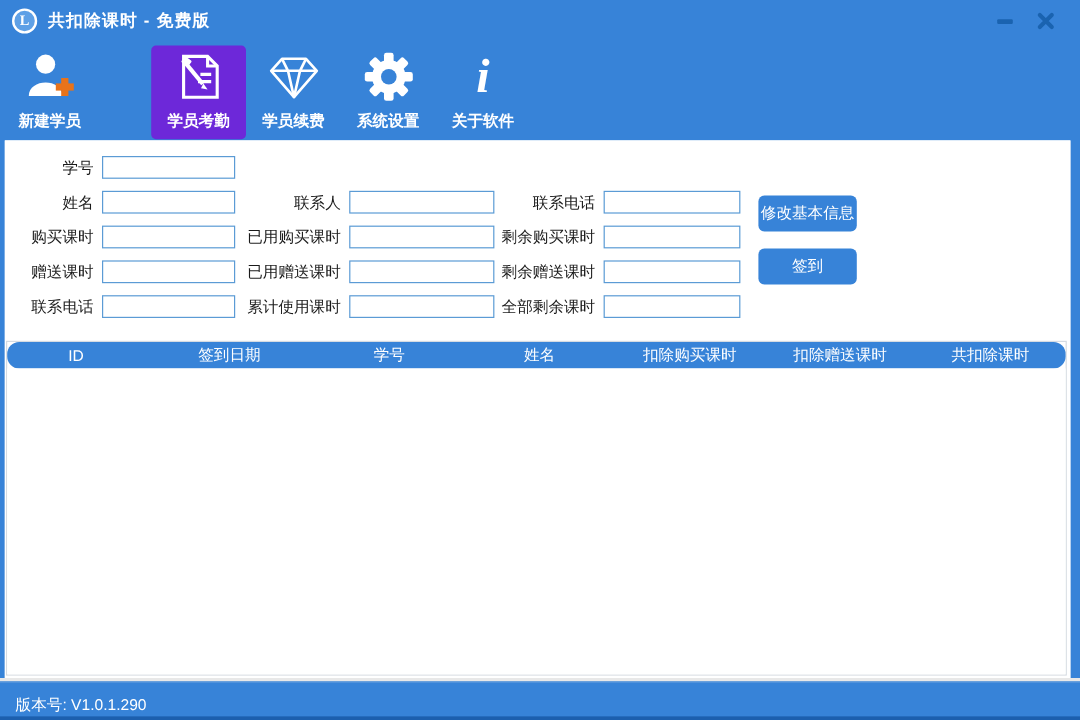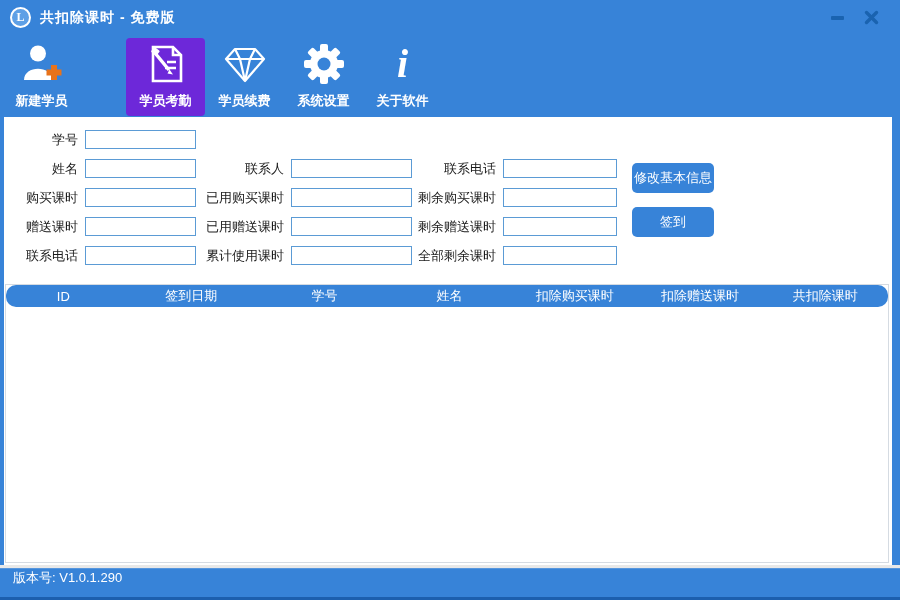--- a/index.html
+++ b/index.html
@@ -55,21 +55,21 @@
   
   .table-wrap { position:absolute; left:1px; right:3px; top:167px; bottom:2px; border:1px solid #d5dbe2; background:#fff; }
   .table-header { height:22px; background:#3783d8; display:flex; align-items:center;border-radius:10px; }
   .th { color:#fff; font-size:13px; text-align:center; cursor:pointer; }
   .th1{width:13%}.th2{width:16%}.th3{width:14.2%}.th4{width:14.2%}.th5{width:14.2%}.th6{width:14.2%}.th7{width:14.2%}
   .table-body { position:absolute; top:22px; bottom:0; left:0; right:0; background:#fff; }
 
   
   .gray-strip { position:absolute; left:0; right:0; bottom:32px; height:3px; background:#e8e8e8; }
   .statusbar { position:absolute; left:0; right:0; bottom:3px; height:29px; background:#3783d8;
-               display:flex; align-items:flex-start; padding-left:13px; border-top:1px solid #5796dd; }
+               display:flex; align-items:flex-end; padding-left:13px; border-top:1px solid #5796dd; }
   .status-text { color:#fff; font-size:13px; }
   .bottom-edge { position:absolute; left:0; right:0; bottom:0; height:3px; background:#1c5fae; }
 </style>
 </head>
 <body>
 
 <div class="window">
 
   <div class="titlebar">
     <div class="logo">L</div>

